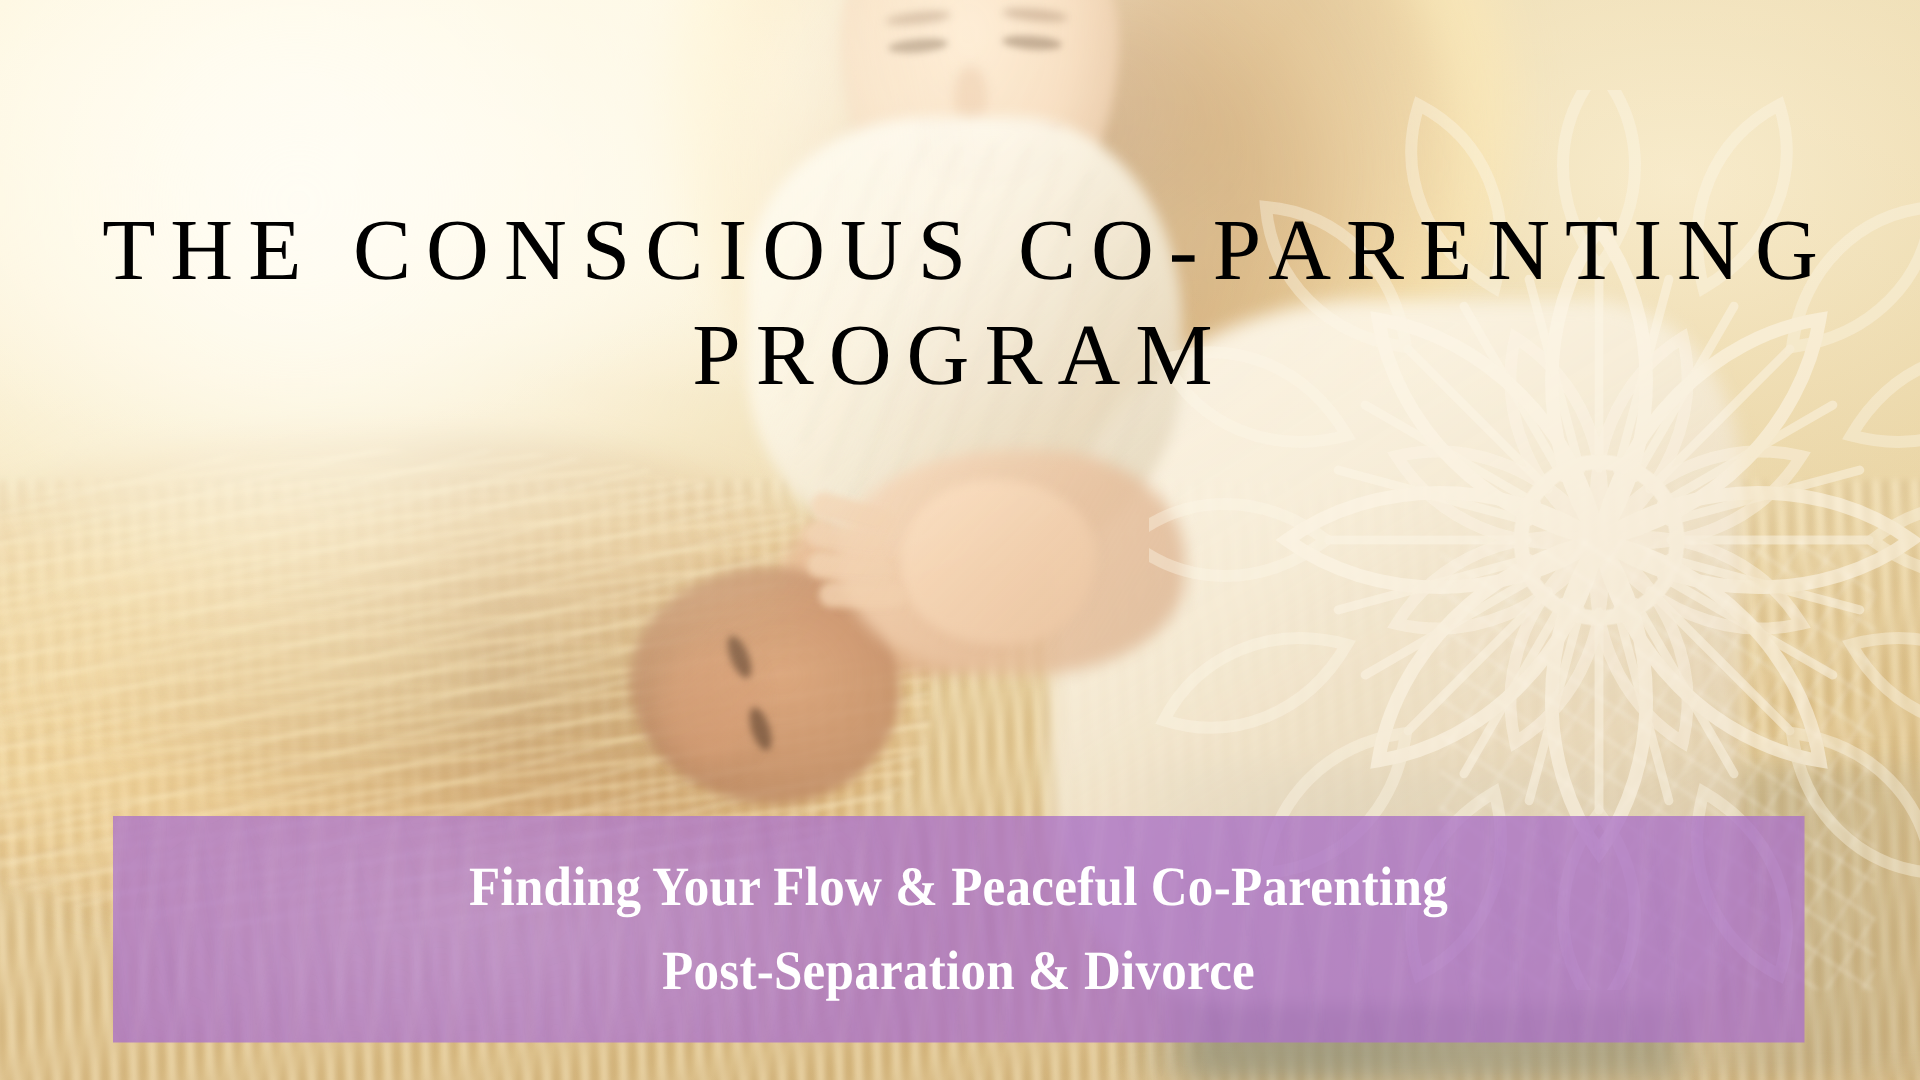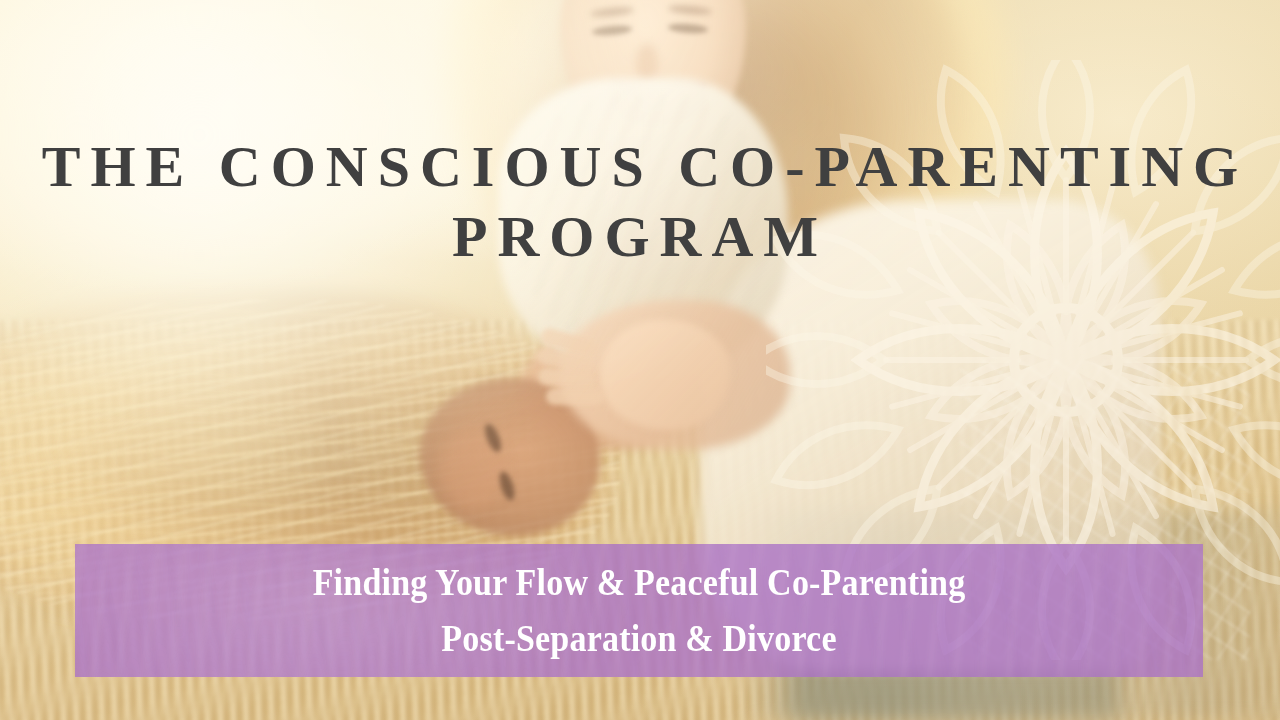--- a/index.html
+++ b/index.html
@@ -223,33 +223,33 @@
     position:absolute; left:766px; top:60px; width:600px; height:600px;
     opacity:.60;
     pointer-events:none;
   }
   .mandala svg { display:block; width:100%; height:100%; }
 
   
   .title {
     position:absolute; left:0; right:0; top:132px;
     text-align:center;
-    color:#404040;
-    font-weight:700;
+    color:#000000;
+    font-weight:400;
     font-size:58px;
     line-height:70px;
     letter-spacing:10px;
     white-space:pre-line;
     text-indent:10px;
   }
 
   
   .banner {
     position:absolute;
-    left:75px; top:544px; width:1128px; height:133px;
+    left:75px; top:544px; width:1128px; height:151px;
     background: rgba(171,115,198,0.80);
     overflow:hidden;
   }
   .banner-tex {
     position:absolute; inset:-20px;
     background:
       repeating-linear-gradient(96deg, rgba(255,255,255,0.10) 0 3px, rgba(255,255,255,0) 3px 26px),
       repeating-linear-gradient(80deg, rgba(120,70,150,0.10) 0 2px, rgba(120,70,150,0) 2px 34px),
       radial-gradient(ellipse 420px 180px at 22% 45%, rgba(255,255,255,0.14), rgba(255,255,255,0) 72%);
     filter: blur(3px);

